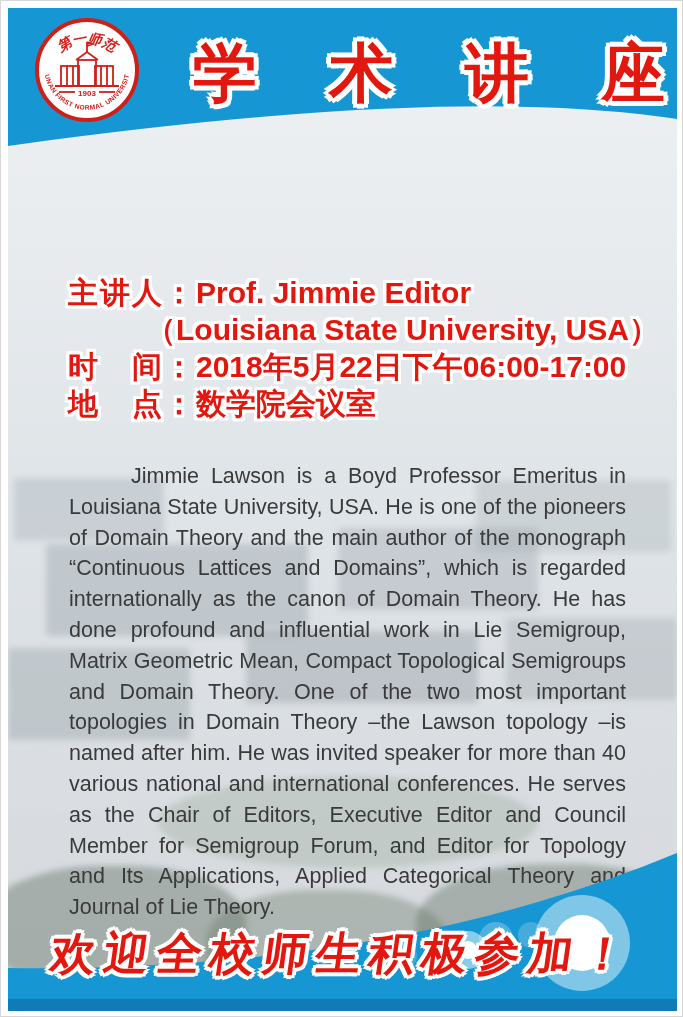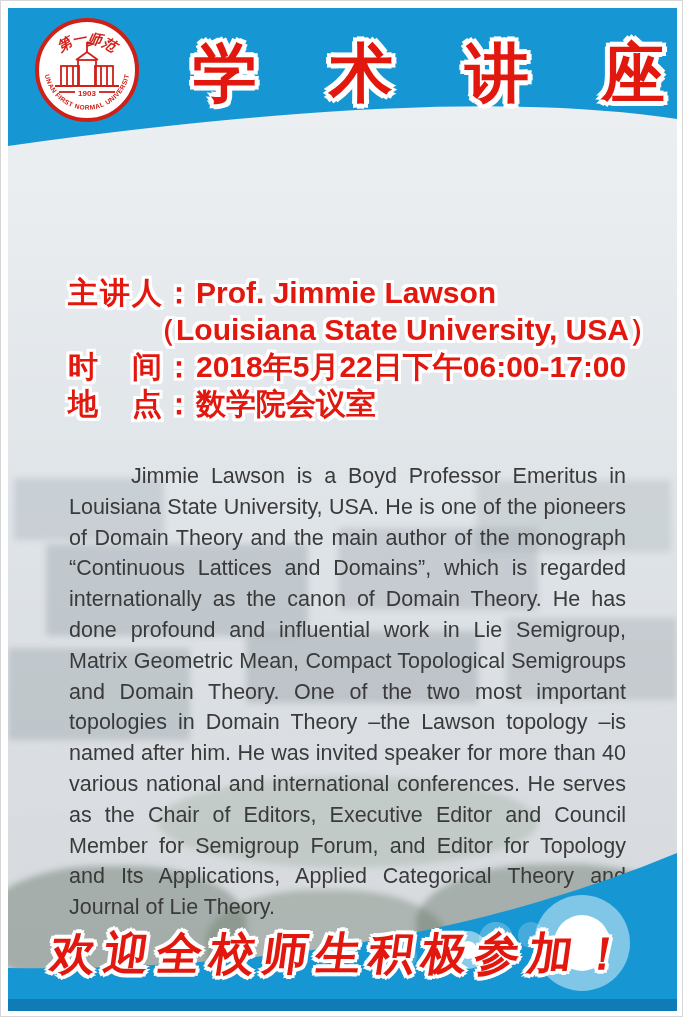--- a/index.html
+++ b/index.html
@@ -131,21 +131,21 @@
       <text font-size="6.6" font-weight="bold" fill="#cf2018" letter-spacing="0.4">
         <textPath href="#sealBottomArc" startOffset="50%" text-anchor="middle">HUNAN FIRST NORMAL UNIVERSITY</textPath>
       </text>
     </svg>
 
     <div class="series-title">学术讲座</div>
 
 
     <div class="info">
       <div class="info-line">
-        <span class="lbl">主讲人：</span><span>Prof. Jimmie Lawson</span>
+        <span class="lbl">主讲人：</span><span>Prof. Jimmie Editor</span>
       </div>
       <div class="info-line indent">
         <span>（Louisiana State University, USA）</span>
       </div>
       <div class="info-line">
         <span class="lbl">时　间：</span><span>2018年5月22日下午06:00-17:00</span>
       </div>
       <div class="info-line">
         <span class="lbl">地　点：</span><span>数学院会议室</span>
       </div>

